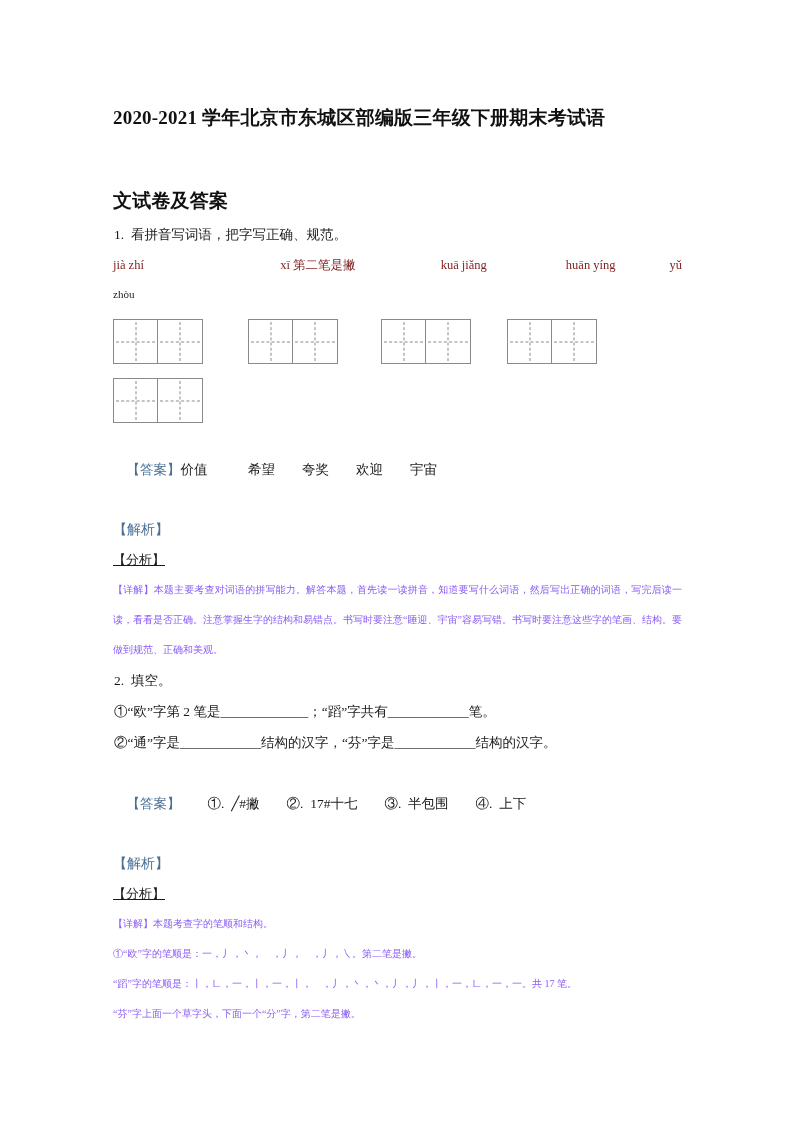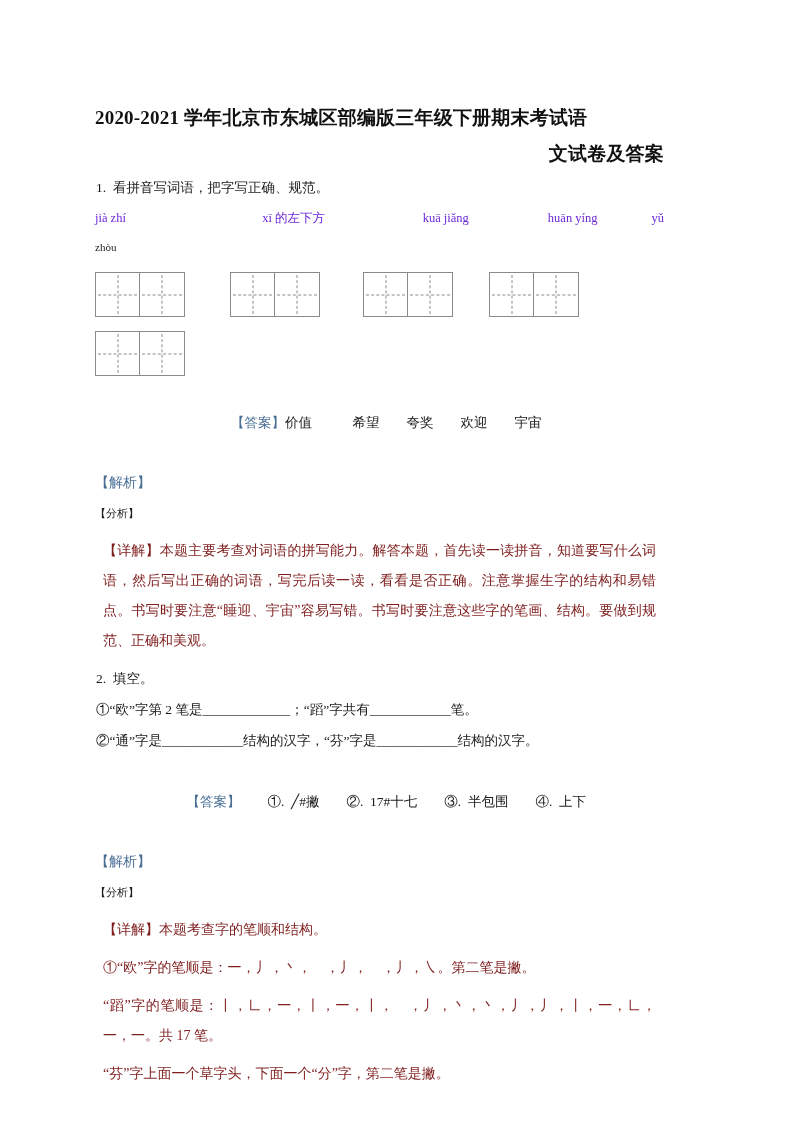--- a/index.html
+++ b/index.html
@@ -10,62 +10,62 @@
   body {
     width: 793px;
     height: 1122px;
     font-family: "Liberation Serif", "DejaVu Serif", serif;
     color: #1a1a1a;
     position: relative;
     overflow: hidden;
   }
   .page {
     position: absolute;
-    left: 95px;
+    left: 113px;
     top: 0;
     width: 569px;
   }
 
   
   .doc-title {
     margin: 0;
     padding-top: 100px;
     font-size: 19px;
     font-weight: 700;
     line-height: 36px;
     text-align: center;
     letter-spacing: 0.2px;
     color: #111;
   }
   .doc-title .line1 { display: block; text-align: left; }
-  .doc-title .line2 { display: block; text-align: right; }
+  .doc-title .line2 { display: block; text-align: left; margin-top: 47px; }
 
   
   .q-line {
     font-size: 13.5px;
     line-height: 30px;
     margin: 1px;
     color: #1a1a1a;
     white-space: pre-wrap;
   }
   .body-text {
-    font-size: 14px;
-    line-height: 30px;
-    margin: 8px;
-    color: #7f1d1d;
+    font-size: 10px;
+    line-height: 30px;
+    margin: 0;
+    color: #8b5cf6;
     text-align: justify;
     white-space: pre-wrap;
   }
 
   
   .pinyin-row {
     font-family: "Liberation Serif", "DejaVu Serif", serif;
     font-size: 12.5px;
     line-height: 29px;
-    color: #6d28d9;
+    color: #7f1d1d;
     display: flex;
     width: 100%;
   }
   .pinyin-item { white-space: nowrap; }
   .pinyin-item.p1 { width: 171px; }
   .pinyin-item.p2 { width: 164px; }
   .pinyin-item.p3 { width: 128px; }
   .pinyin-item.p4 { width: 106px; }
   .pinyin-item.p5 { width: auto; }
   .pinyin-row2 {
@@ -122,53 +122,53 @@
 
   
   .marker {
     color: #4a6f95;
   }
   .ans-line {
     font-size: 13.5px;
     line-height: 30px;
     margin: 0;
     white-space: pre-wrap;
-    text-align: center;
   }
   .ans-line .ans-body { color: #1a1a1a; }
   .solo-marker {
     font-size: 14px;
     line-height: 30px;
     margin: 0;
     color: #4a6f95;
   }
   .blk-label {
-    font-size: 11px;
-    line-height: 30px;
-    margin: 0;
-    color: #1a1a1a;
+    font-size: 13px;
+    line-height: 30px;
+    margin: 0;
+    color: #1a1a1a;
+    text-decoration: underline;
   }
 
   .mt-s { margin-top: 2px; }
 </style>
 </head>
 <body>
 
 <div class="page">
 
   <h1 class="doc-title">
     <span class="line1">2020-2021 学年北京市东城区部编版三年级下册期末考试语</span>
     <span class="line2">文试卷及答案</span>
   </h1>
 
   <p class="q-line">1.  看拼音写词语，把字写正确、规范。</p>
 
   <div class="pinyin-row">
     <span class="pinyin-item p1">jià zhí</span>
-    <span class="pinyin-item p2">xī 的左下方</span>
+    <span class="pinyin-item p2">xī 第二笔是撇</span>
     <span class="pinyin-item p3">kuā jiǎng</span>
     <span class="pinyin-item p4">huān yíng</span>
     <span class="pinyin-item p5">yǔ</span>
   </div>
   <div class="pinyin-row2">zhòu</div>
 
   <div class="grid-row">
     <div class="box-group">
       <div class="tzg"></div>
       <div class="tzg"></div>

